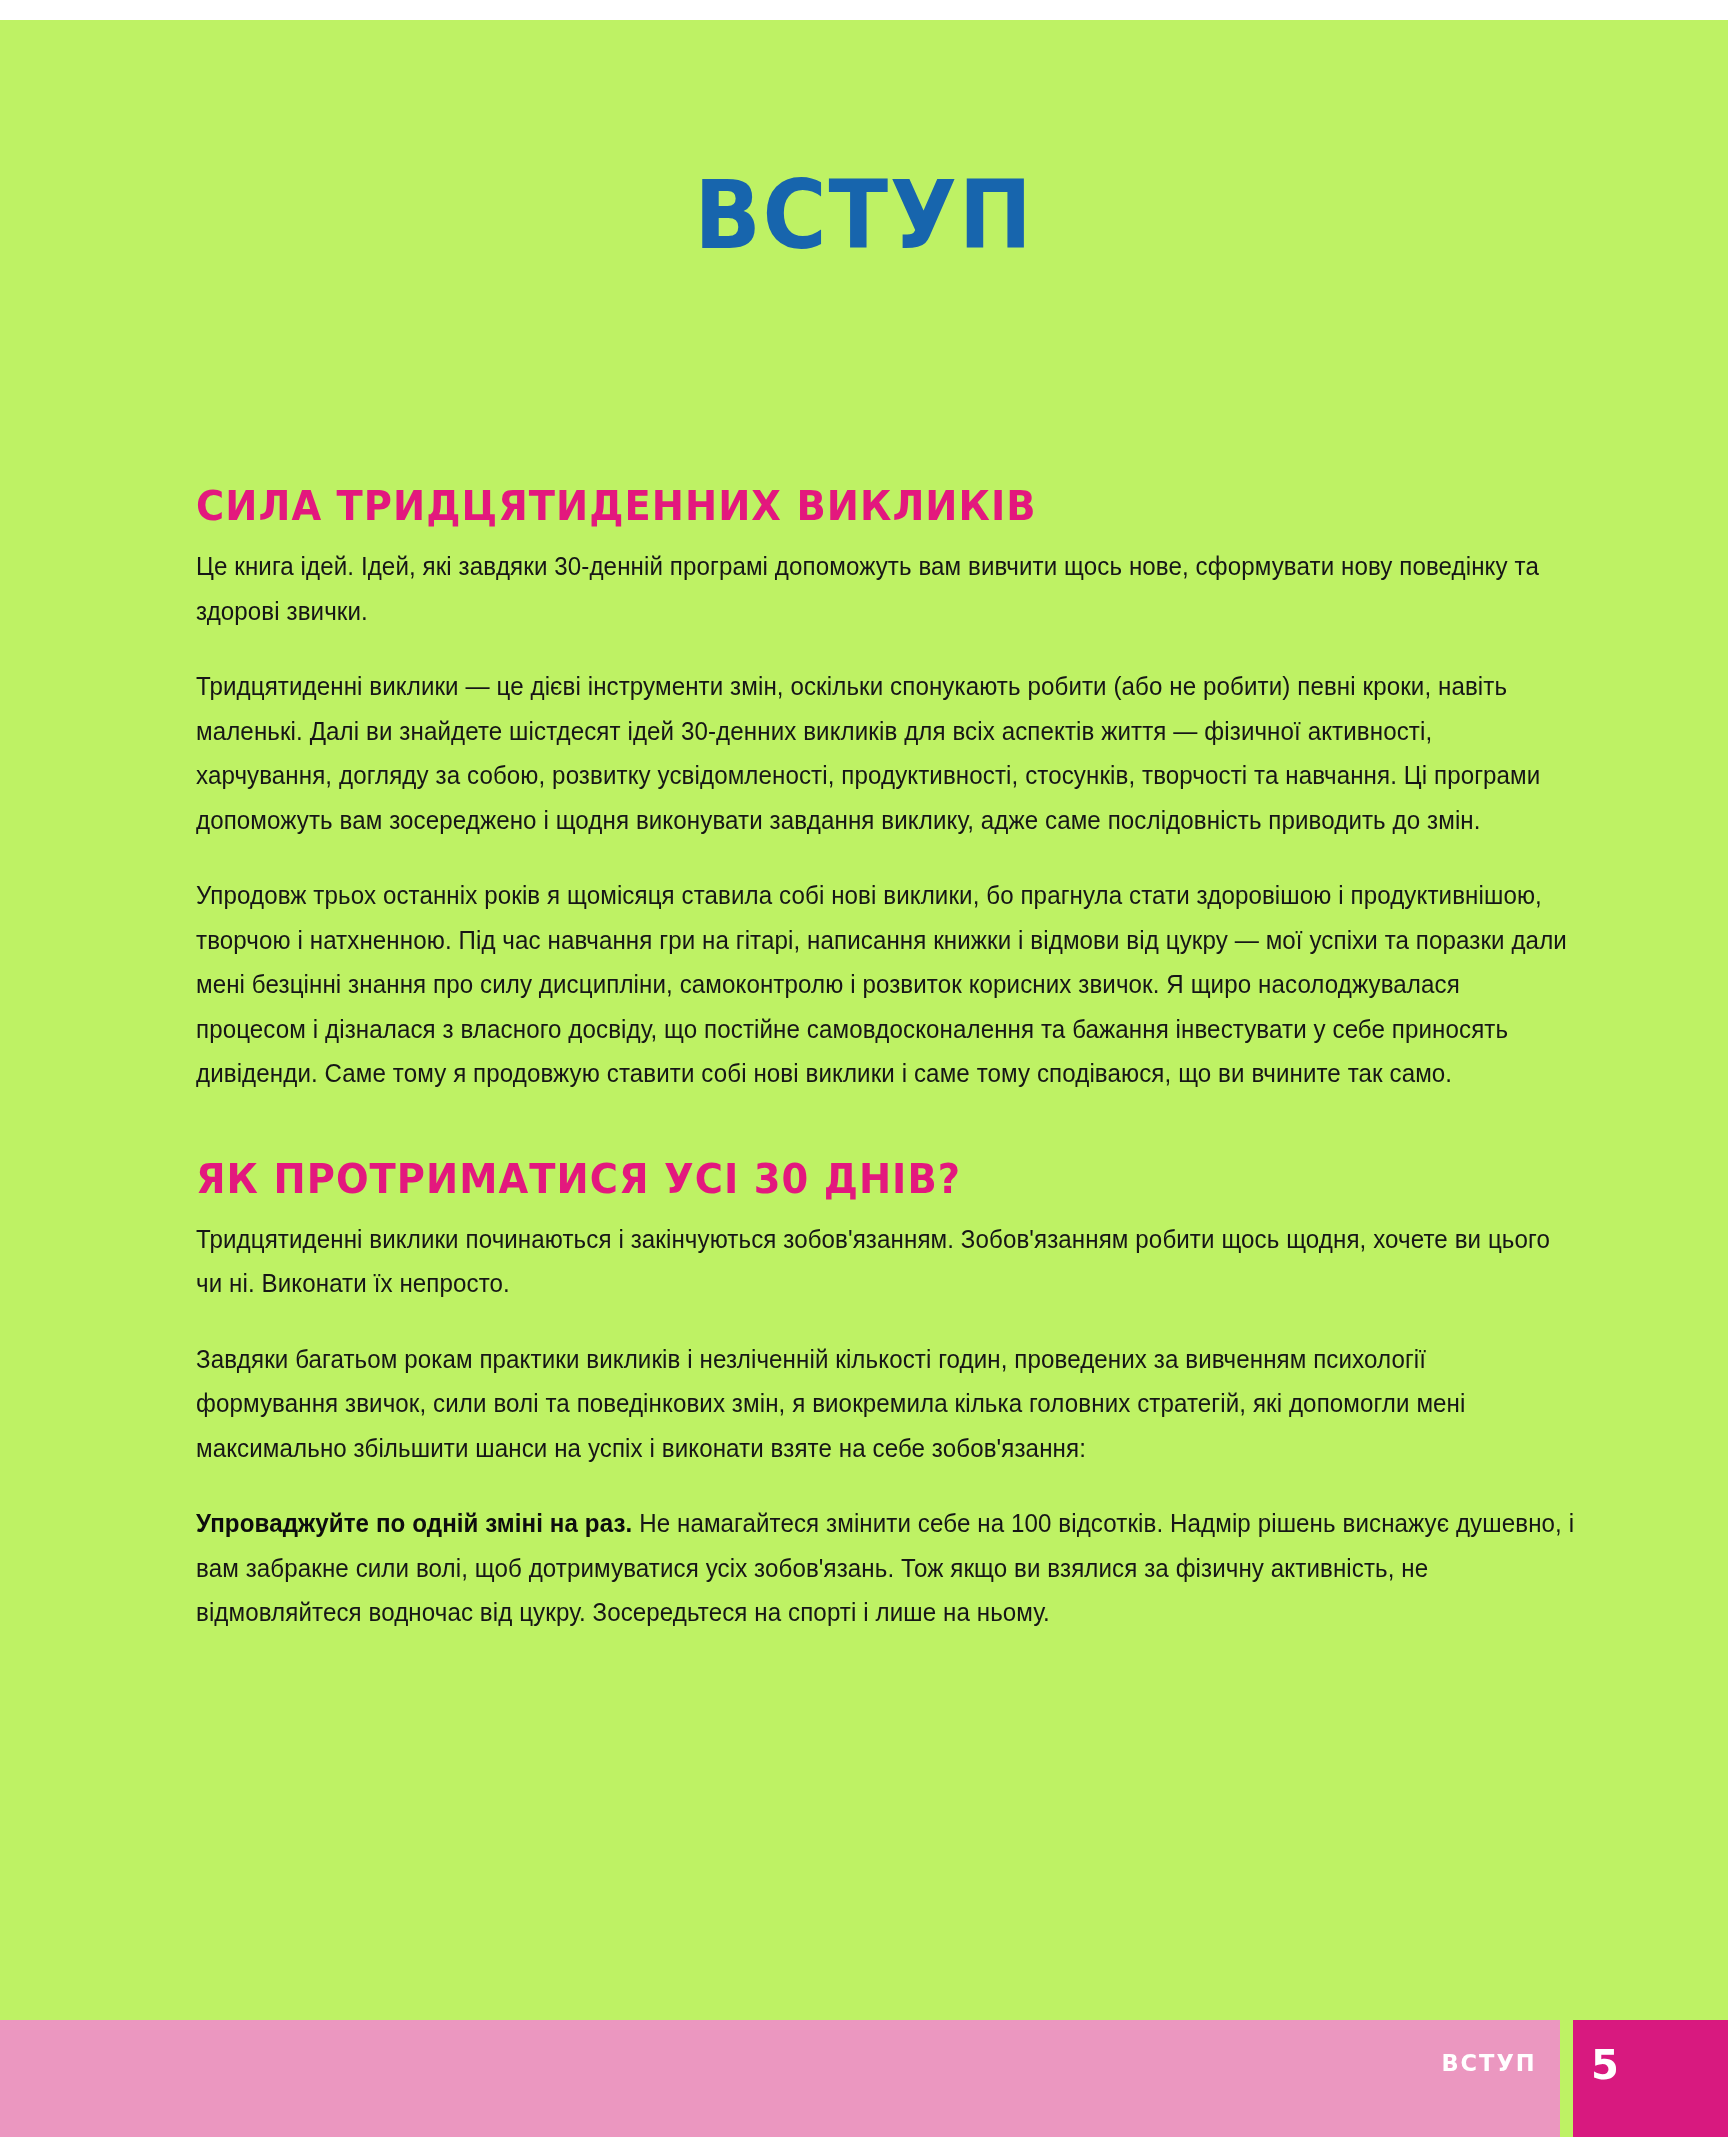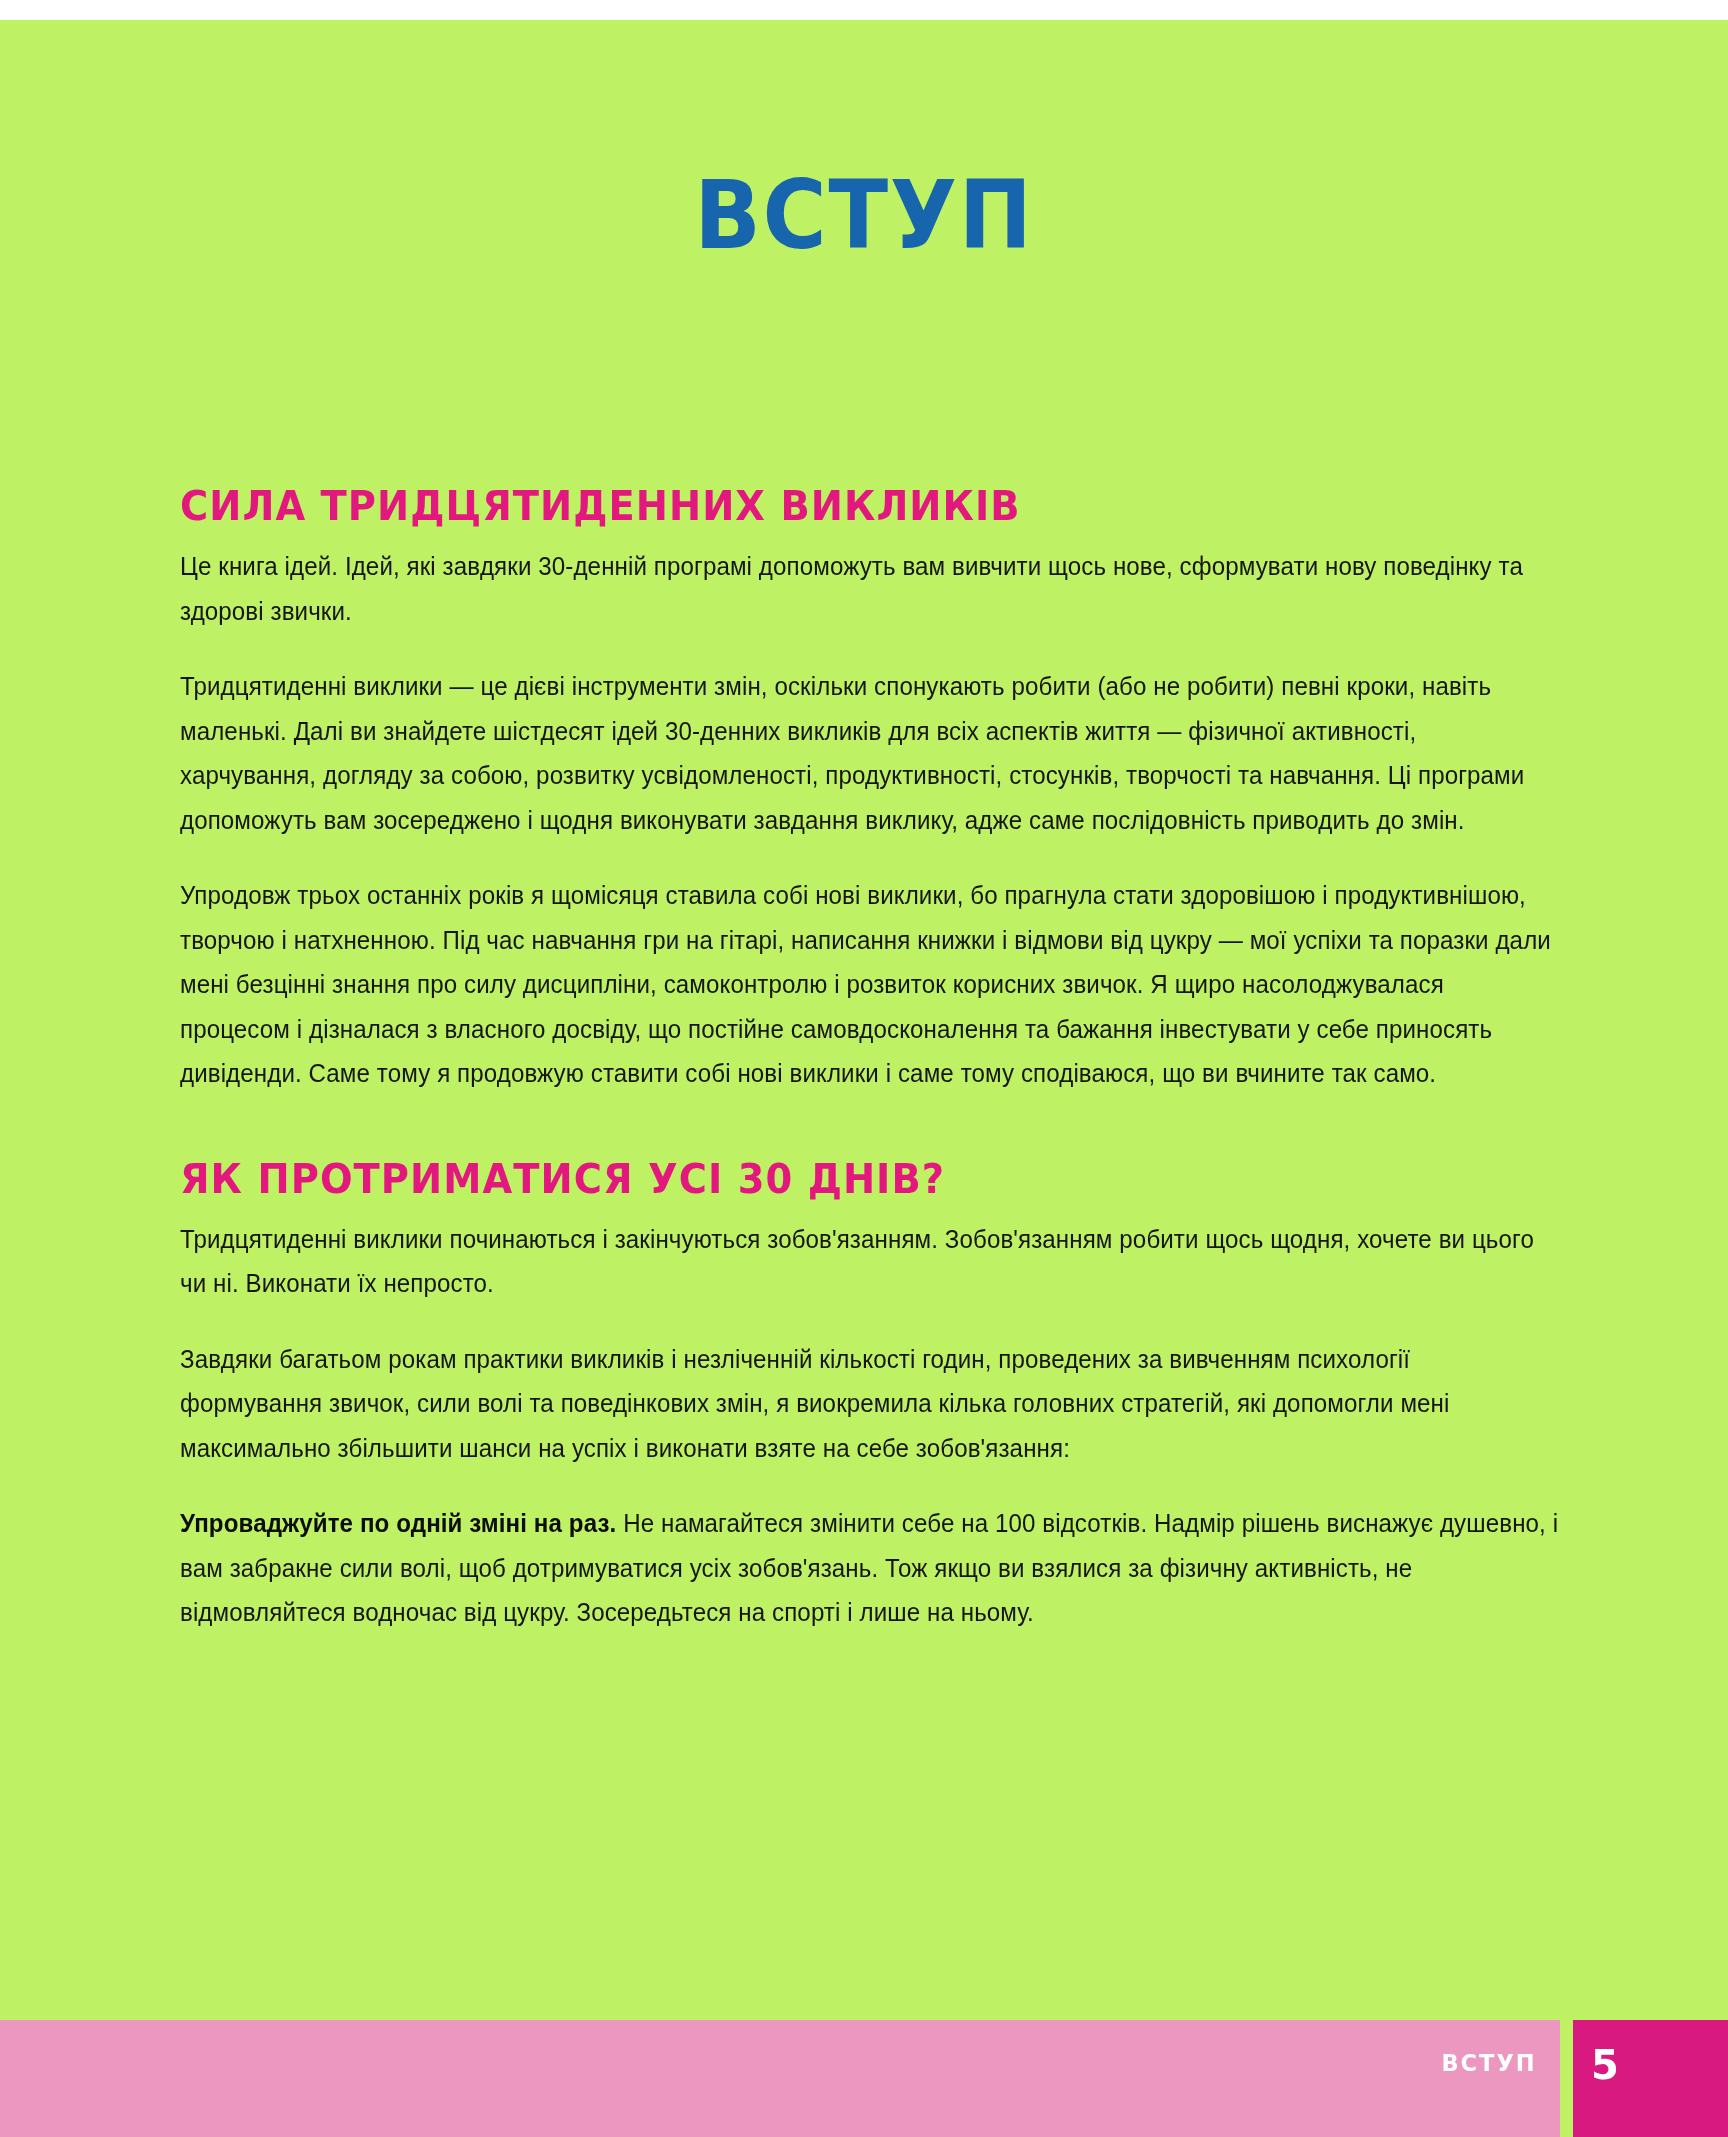--- a/index.html
+++ b/index.html
@@ -38,21 +38,21 @@
     font-weight: 700;
     letter-spacing: 1.8px;
     line-height: 1;
     font-family: "DejaVu Sans", "Liberation Sans", sans-serif;
     transform: scaleX(0.93);
   }
 
   
   .content {
     position: absolute;
-    left: 180px;
+    left: 196px;
     top: 464px;
     width: 1429px;
   }
 
   h2.section-heading {
     margin: 0 0 16px 0;
     color: #e3187e;
     font-size: 40px;
     font-weight: 700;
     letter-spacing: 1.1px;

